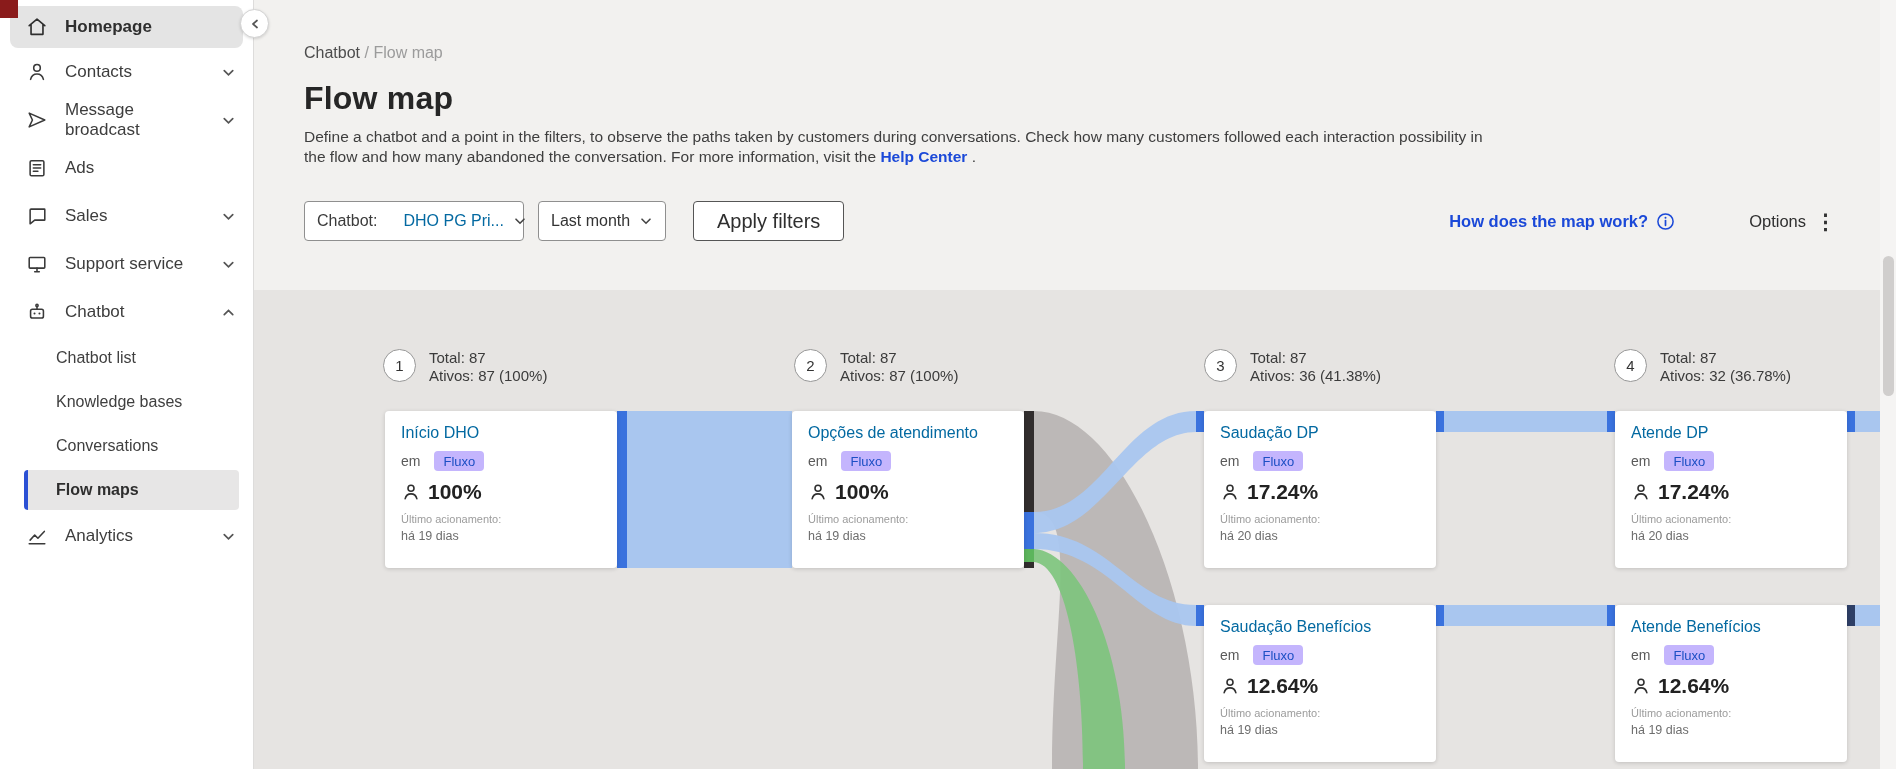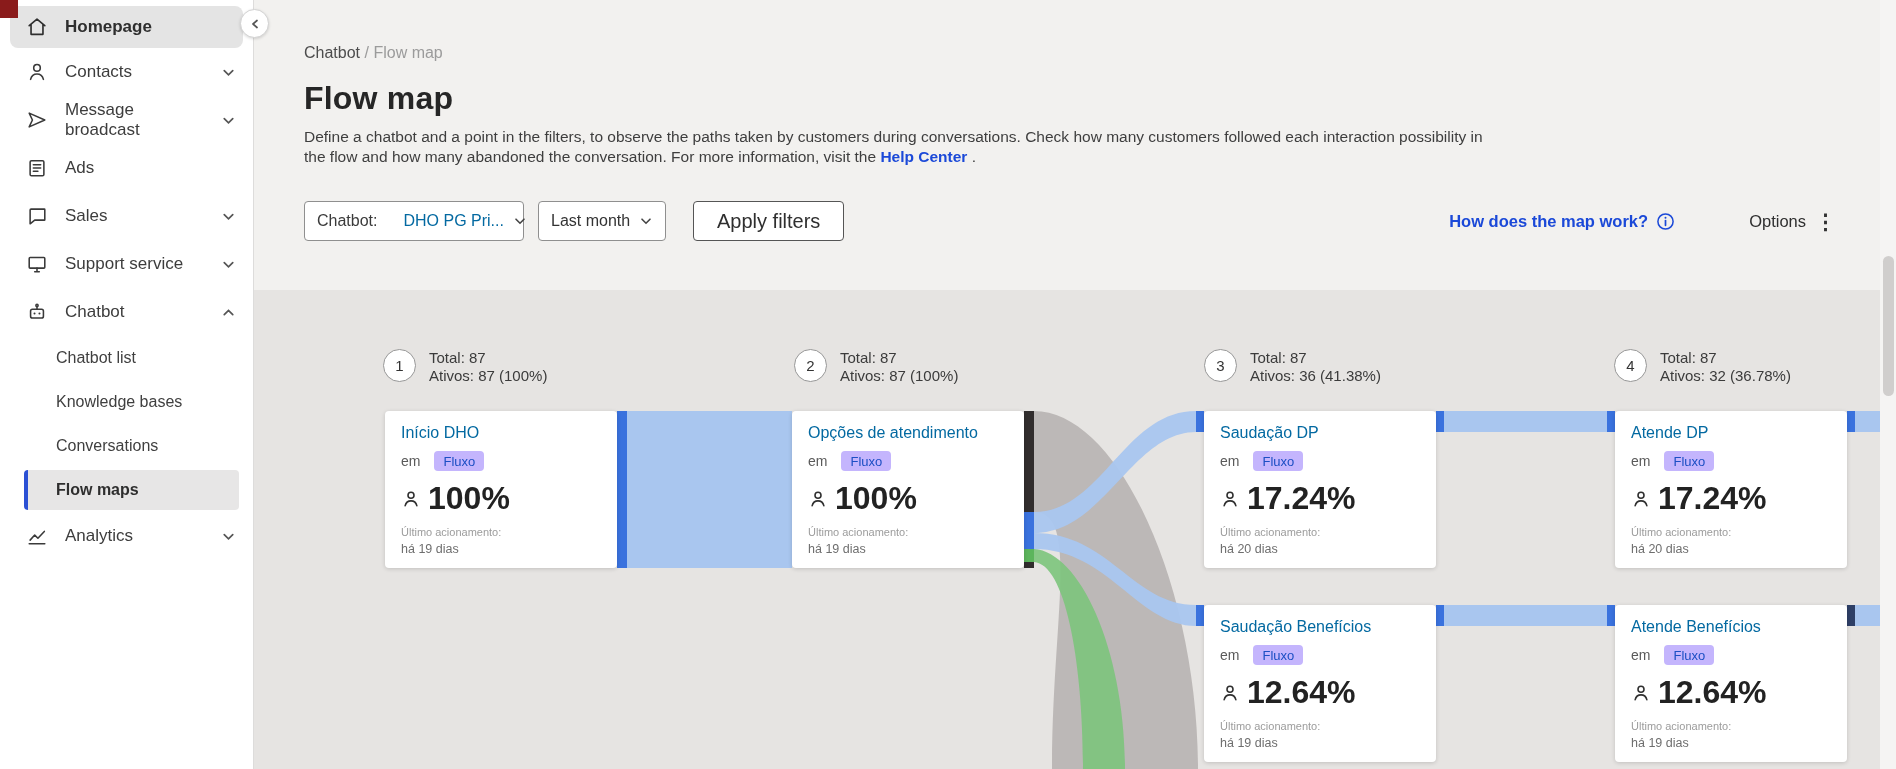--- a/index.html
+++ b/index.html
@@ -43,21 +43,21 @@
   
   .flow-area { position:absolute; left:0; right:0; top:290px; bottom:0; background:#e6e4e2; overflow:hidden; }
   .flow-svg { position:absolute; left:0; top:0; z-index:1; }
   .col-head { position:absolute; top:59px; display:flex; gap:13px; z-index:3; }
   .col-num { width:33px; height:33px; border:1.5px solid #979797; border-radius:50%; background:#fff; display:flex; align-items:center; justify-content:center; font-size:15px; color:#333; flex:none; }
   .col-stats { font-size:15px; line-height:18px; color:#3b3b3b; white-space:nowrap; }
   .card { position:absolute; width:232px; height:157px; background:#fff; border-radius:4px; box-shadow:0 1px 4px rgba(0,0,0,.16); padding:13px 16px 0; z-index:3; cursor:pointer; }
   .card-title { font-size:16px; color:#0369a1; white-space:nowrap; }
   .card-em { margin-top:9px; display:flex; align-items:center; gap:14px; font-size:14px; color:#5a5a5a; }
   .badge { background:#c4b5fd; color:#1c4fc4; font-size:13px; padding:2.5px 9px; border-radius:4px; }
-  .card-pct { margin-top:9px; display:flex; align-items:center; gap:7px; font-size:32px; font-weight:700; color:#222; }
+  .card-pct { margin-top:9px; display:flex; align-items:center; gap:7px; font-size:21px; font-weight:700; color:#222; }
   .card-last { margin-top:9px; font-size:11px; color:#9c9c9c; }
   .card-days { margin-top:4px; font-size:12.5px; color:#6e6e6e; }
 
   .scrollbar { position:absolute; right:0; top:0; bottom:0; width:16px; background:#f5f4f3; z-index:8; }
   .scrollbar-thumb { position:absolute; left:2.5px; top:256px; width:11px; height:140px; background:#d0cecd; border-radius:6px; }
 </style>
 </head>
 <body>
 
 <div class="sidebar">

